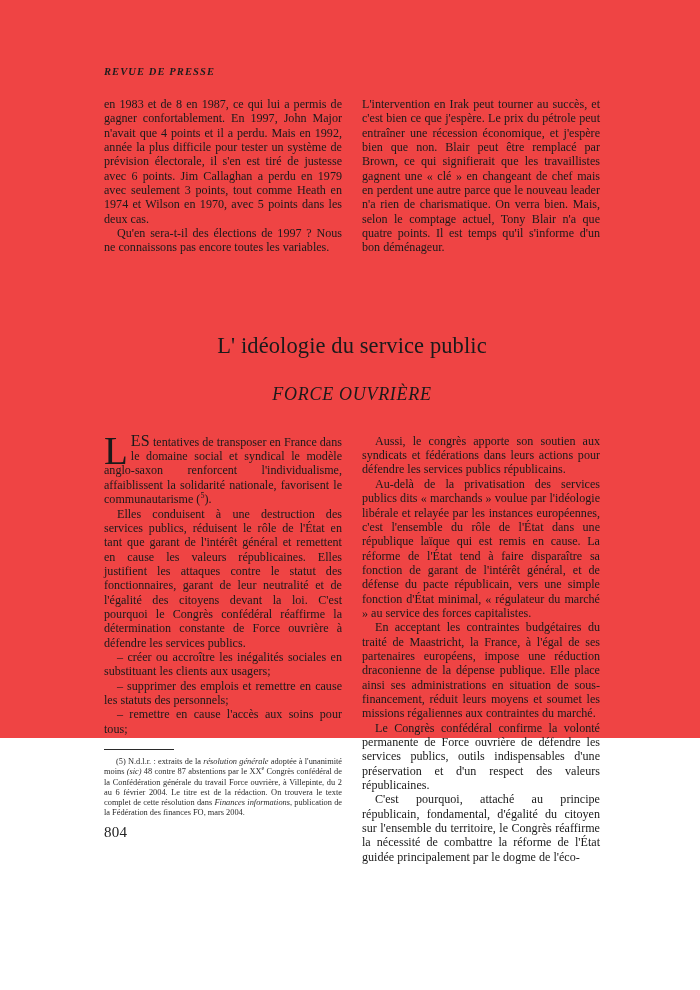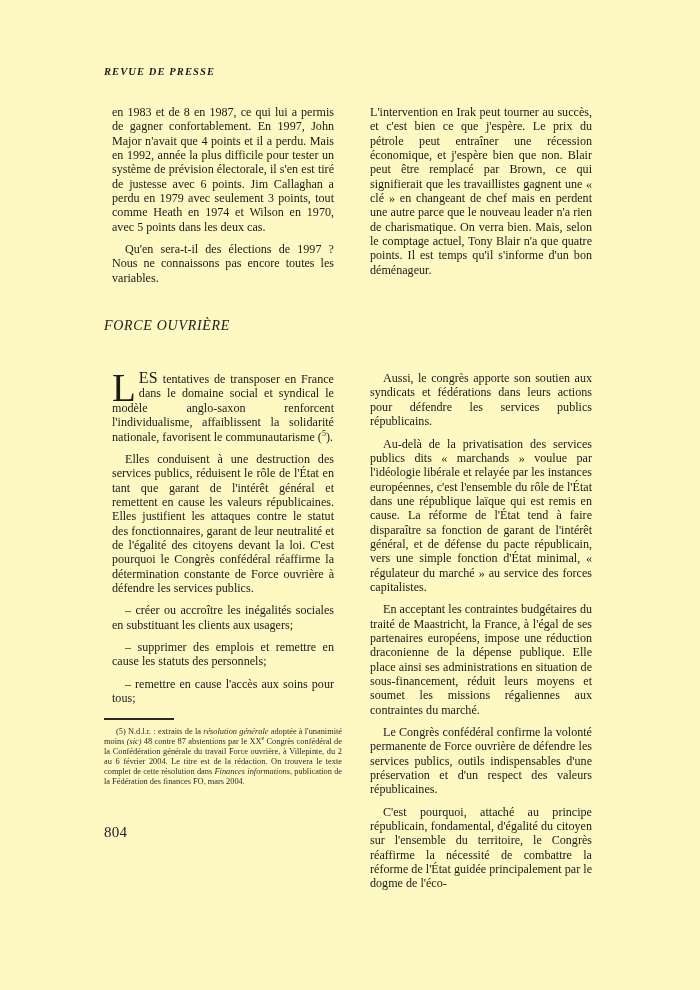--- a/index.html
+++ b/index.html
@@ -13,22 +13,22 @@
     height: 990px;
     overflow: hidden;
     font-family: "Liberation Serif", "DejaVu Serif", serif;
     color: #1a1a1a;
     -webkit-font-smoothing: antialiased;
   }
 
   .page {
     position: relative;
     width: 700px;
-    height: 990px;
-    background: #fef9c3;
+    height: 738px;
+    background: #ef4444;
     box-sizing: border-box;
   }
 
   .content {
     position: absolute;
     left: 104px;
     top: 66px;
     width: 496px;
   }
 
@@ -45,44 +45,44 @@
   
   .cols {
     display: flex;
     justify-content: space-between;
   }
   .col {
     width: 238px;
   }
 
   p {
-    margin: 8px;
+    margin: 0;
     font-size: 12.1px;
     line-height: 14.35px;
     text-align: justify;
     text-justify: inter-word;
     hyphens: manual;
   }
   p.indent { text-indent: 13px; }
   p.noindent { text-indent: 0; }
 
   
   .article-title {
     text-align: center;
     font-size: 22.5px;
     line-height: 26px;
     font-weight: normal;
     margin: 0;
     padding-top: 78px;
     letter-spacing: 0.1px;
   }
   .byline {
-    text-align: left;
+    text-align: center;
     font-style: italic;
-    font-size: 14px;
+    font-size: 18px;
     letter-spacing: 0.7px;
     margin: 0;
     padding-top: 25px;
     padding-bottom: 29px;
   }
 
   
   .dropcap-para {
     text-indent: 0;
   }
@@ -149,20 +149,21 @@
     <div class="cols">
       <div class="col">
         <p class="noindent">en 1983 et de 8 en 1987, ce qui lui a permis de gagner confortablement. En 1997, John Major n'avait que 4 points et il a perdu. Mais en 1992, année la plus difficile pour tester un système de prévision électorale, il s'en est tiré de justesse avec 6 points. Jim Callaghan a perdu en 1979 avec seulement 3 points, tout comme Heath en 1974 et Wilson en 1970, avec 5 points dans les deux cas.</p>
         <p class="indent">Qu'en sera-t-il des élections de 1997 ? Nous ne connaissons pas encore toutes les variables.</p>
       </div>
       <div class="col">
         <p class="noindent">L'intervention en Irak peut tourner au succès, et c'est bien ce que j'espère. Le prix du pétrole peut entraîner une récession économique, et j'espère bien que non. Blair peut être remplacé par Brown, ce qui signifierait que les travaillistes gagnent une « clé » en changeant de chef mais en perdent une autre parce que le nouveau leader n'a rien de charismatique. On verra bien. Mais, selon le comptage actuel, Tony Blair n'a que quatre points. Il est temps qu'il s'informe d'un bon déménageur.</p>
       </div>
     </div>
 
+    <h1 class="article-title">L' idéologie du service public</h1>
     <div class="byline">FORCE OUVRIÈRE</div>
 
     <div class="cols">
 
       <div class="col">
         <p class="dropcap-para">
           <span class="dropcap">L</span><span class="smallcaps">ES</span><span> tentatives de transposer en France dans le domaine social et syndical le modèle anglo-saxon renforcent l'individualisme, affaiblissent la solidarité nationale, favorisent le communautarisme (</span><span class="fn-ref">5</span><span>).</span>
         </p>
         <p class="indent">Elles conduisent à une destruction des services publics, réduisent le rôle de l'État en tant que garant de l'intérêt général et remettent en cause les valeurs républicaines. Elles justifient les attaques contre le statut des fonctionnaires, garant de leur neutralité et de l'égalité des citoyens devant la loi. C'est pourquoi le Congrès confédéral réaffirme la détermination constante de Force ouvrière à défendre les services publics.</p>
         <p class="indent">– créer ou accroître les inégalités sociales en substituant les clients aux usagers;</p>

